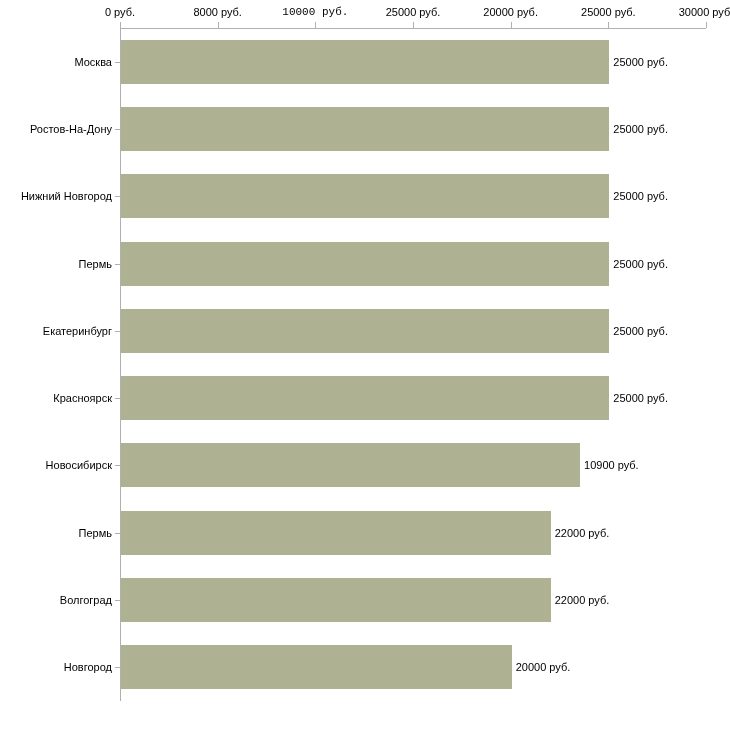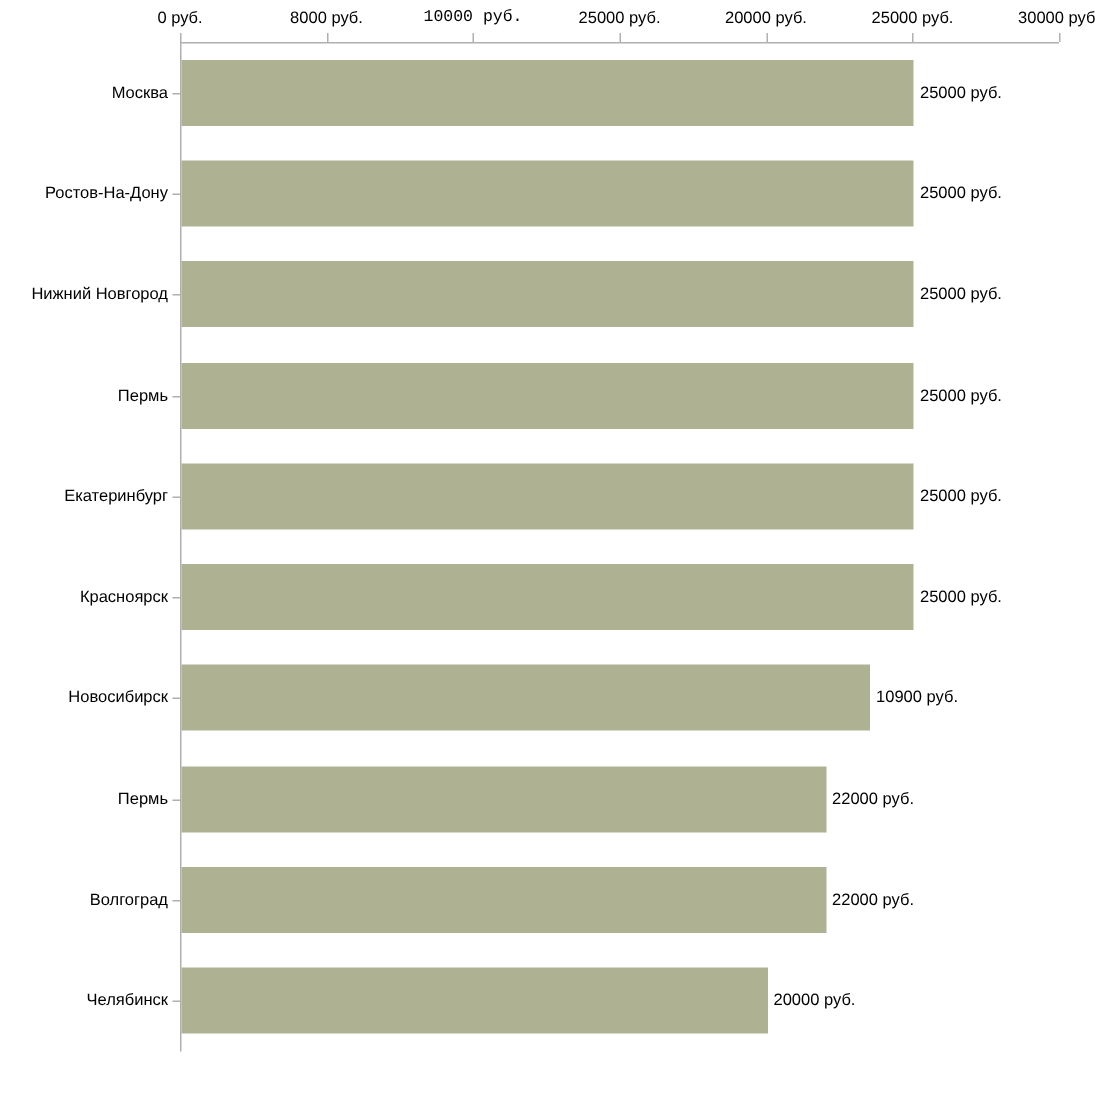--- a/index.html
+++ b/index.html
@@ -139,21 +139,21 @@
       <div class="ytick" style="top: 532.75px;"></div>
       <div class="cat-label-wrap" style="top: 532.75px;">
         <div class="cat-label">Пермь</div>
       </div>
       <div class="ytick" style="top: 600.05px;"></div>
       <div class="cat-label-wrap" style="top: 600.05px;">
         <div class="cat-label">Волгоград</div>
       </div>
       <div class="ytick" style="top: 667.35px;"></div>
       <div class="cat-label-wrap" style="top: 667.35px;">
-        <div class="cat-label">Челябинск</div>
+        <div class="cat-label">Новгород</div>
       </div>
     </div>
   <div id="bars-layer">
       <div class="bar" style="left: 121px; top: 39.65px; width: 488.333px; height: 44px; background: rgb(174, 178, 147);"></div>
       <div class="bar-value" style="left: 613.333px; top: 61.65px;">25000 руб.</div>
       <div class="bar" style="left: 121px; top: 106.95px; width: 488.333px; height: 44px; background: rgb(174, 178, 147);"></div>
       <div class="bar-value" style="left: 613.333px; top: 128.95px;">25000 руб.</div>
       <div class="bar" style="left: 121px; top: 174.25px; width: 488.333px; height: 44px; background: rgb(174, 178, 147);"></div>
       <div class="bar-value" style="left: 613.333px; top: 196.25px;">25000 руб.</div>
       <div class="bar" style="left: 121px; top: 241.55px; width: 488.333px; height: 44px; background: rgb(174, 178, 147);"></div>

